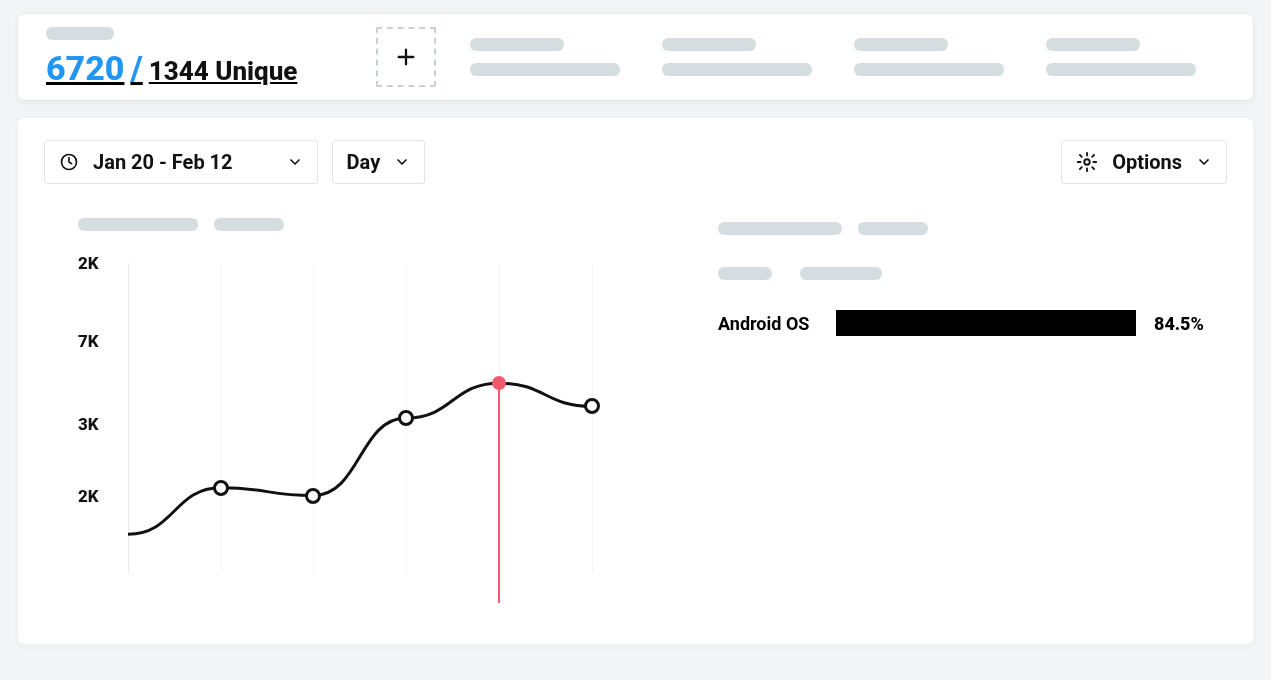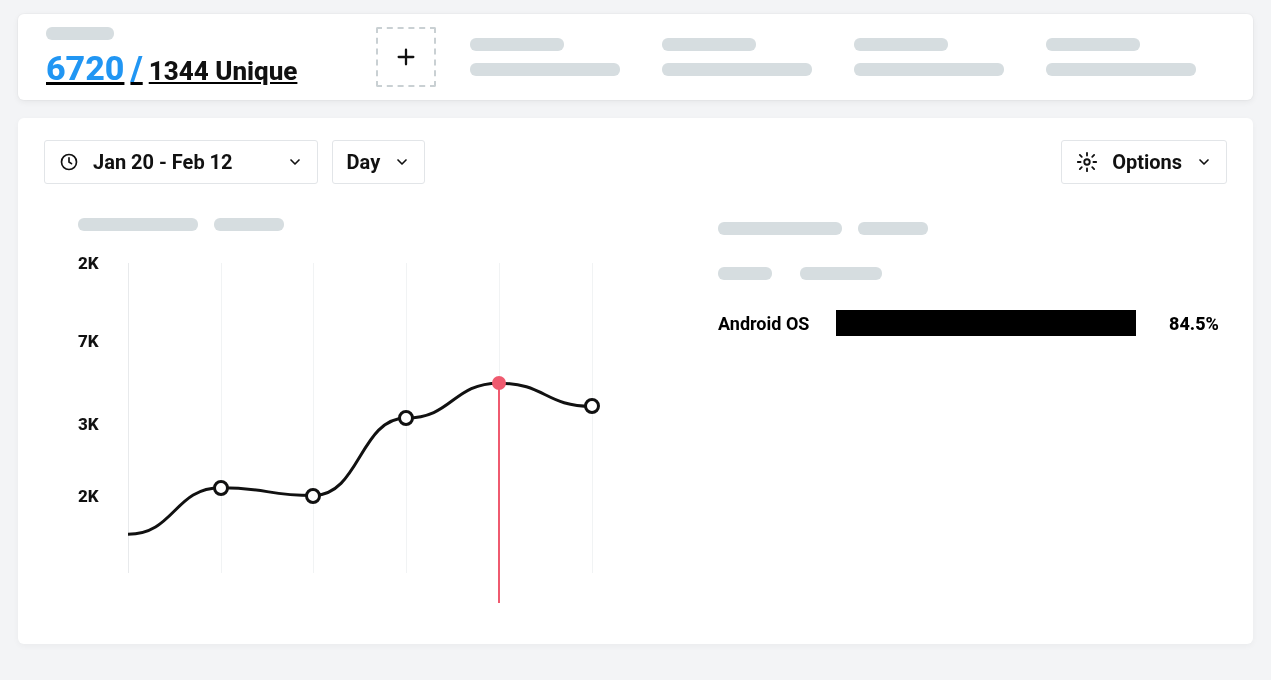--- a/index.html
+++ b/index.html
@@ -133,21 +133,21 @@
   .os-head .ph1 { width: 124px; height: 13px; }
   .os-head .ph2 { width: 70px; height: 13px; }
   .os-sub { display: flex; gap: 28px; margin-bottom: 28px; }
   .os-sub .ph1 { width: 54px; height: 13px; }
   .os-sub .ph2 { width: 82px; height: 13px; }
 
   .os-row { display: flex; align-items: center; height: 30px; margin-bottom: 26px; gap: 18px; }
   .os-label { font-size: 18px; font-weight: 700; width: 100px; }
   .os-bar-track { flex: 0 0 300px; height: 26px; position: relative; }
   .os-bar { height: 26px; background: #000; }
-  .os-pct { font-size: 18px; font-weight: 800; margin-left: auto; width: 80px; text-align: center; }
+  .os-pct { font-size: 18px; font-weight: 800; margin-left: auto; width: 80px; text-align: left; }
 </style>
 </head>
 <body>
 
 <div class="top-card">
   <div class="stat-block">
     <span class="ph stat-title-ph"></span>
     <div class="stat-value">
       <span class="stat-total">6720</span>
         <span class="stat-slash">/</span>

